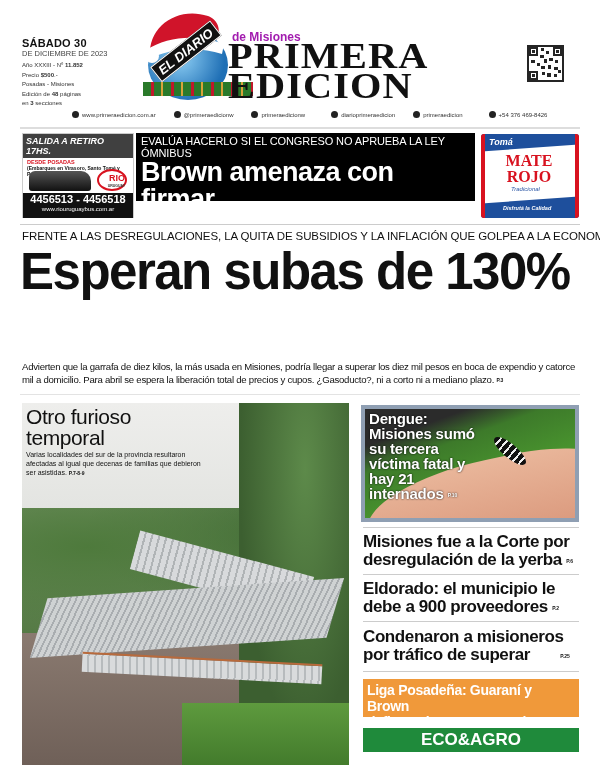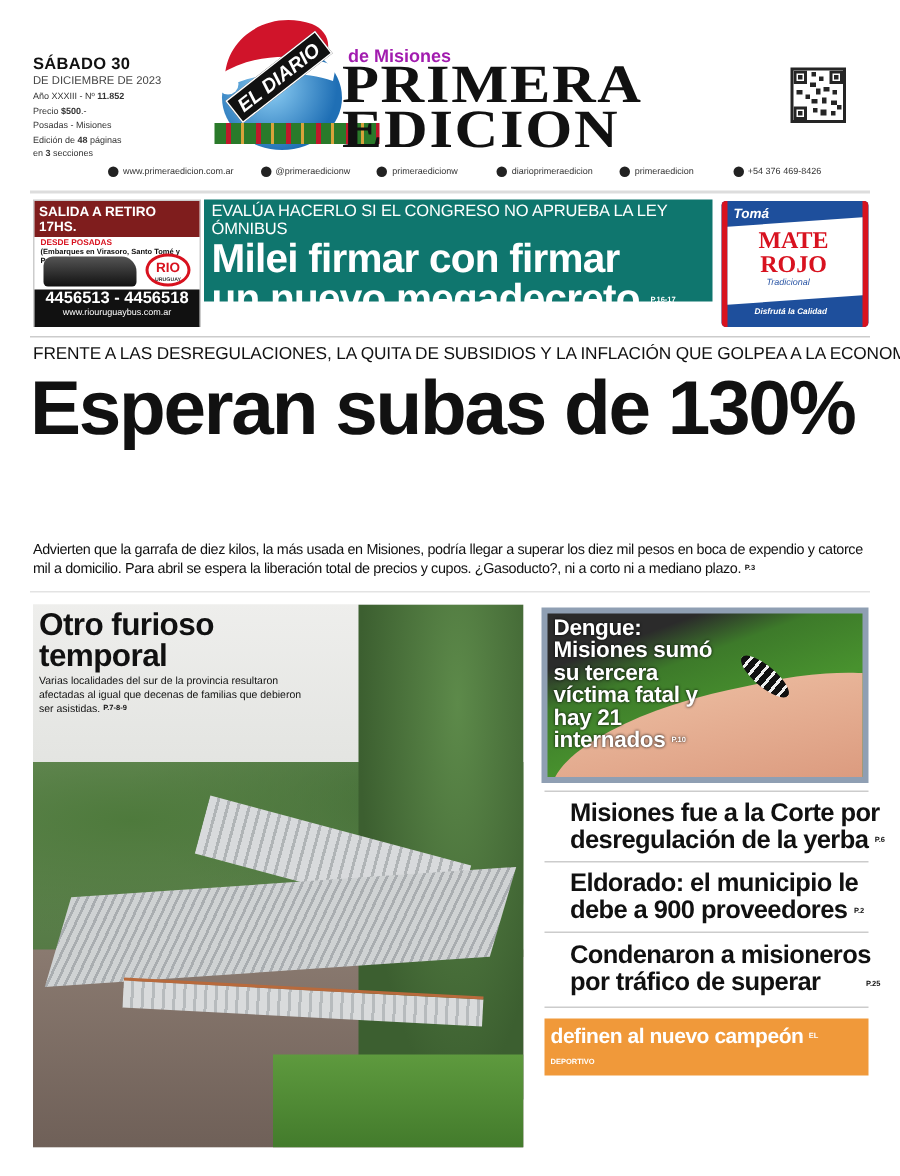--- a/index.html
+++ b/index.html
@@ -19,31 +19,31 @@
 .pm2{left:228px;top:70px;font-family:"Liberation Serif",serif;font-weight:bold;font-size:36px;letter-spacing:1px;line-height:32px;transform:scaleX(1.12);transform-origin:left}
 .qr{left:527px;top:45px;width:37px;height:37px;background:
  repeating-linear-gradient(90deg,#000 0 3px,#fff 3px 5px),#000;border:2px solid #000;opacity:.85}
 
 .social{left:72px;top:111px;width:520px;display:flex;gap:18px;font-size:6px;color:#333;align-items:center}
 .social span{display:flex;align-items:center;gap:3px}
 .dot{width:7px;height:7px;border-radius:50%;background:#222;display:inline-block}
 .rule{left:20px;width:560px;height:2px;background:#ddd}
 
 .adl{left:22px;top:133px;width:112px;height:85px;background:#fff;border:1px solid #ccc}
-.adl .top{background:#7f1d1d;color:#fff;font-weight:bold;font-size:9px;padding:2px 3px;}
+.adl .top{background:#404040;color:#fff;font-weight:bold;font-size:9px;padding:2px 3px;font-style:italic}
 .adl .dp{color:#d8121f;font-weight:bold;font-size:5.5px;padding:1px 4px 0}
 .adl .emb{font-size:5px;font-weight:bold;padding:0 4px;line-height:6px}
 .bus{position:absolute;left:6px;top:37px;width:62px;height:20px;background:linear-gradient(#555,#111);border-radius:6px 10px 3px 3px}
-.rio{position:absolute;left:74px;top:35px;width:30px;height:22px;border:2px solid #d8121f;border-radius:50%;color:#d8121f;font-weight:bold;font-size:9px;text-align:center;line-height:14px}
+.rio{position:absolute;left:74px;top:35px;width:30px;height:22px;border:2px solid #d8121f;border-radius:50%;color:#d8121f;font-weight:bold;font-size:9px;text-align:right;line-height:14px}
 .rio small{display:block;font-size:3.5px;line-height:3px;color:#333}
 .adl .ph{position:absolute;left:0;top:59px;width:110px;height:25px;background:#111;color:#fff;text-align:center}
 .adl .ph b{font-size:11px;display:block;line-height:13px}
 .adl .ph i{font-size:6px;font-style:normal;display:block}
 
-.milei{left:136px;top:133px;width:339px;height:68px;background:#0f766e;color:#fff;padding:2px 5px}
+.milei{left:136px;top:133px;width:339px;height:68px;background:#000000;color:#fff;padding:2px 5px}
 .milei .k{font-size:11px;letter-spacing:-.1px}
 .milei .h{font-weight:bold;font-size:27px;line-height:27px;letter-spacing:-.5px}
 .pg{font-size:5px;font-weight:bold;letter-spacing:0;vertical-align:middle}
 
 .mate{left:481px;top:134px;width:98px;height:84px;background:#1e4f9c;border-radius:3px;overflow:hidden}
 .mate .band{position:absolute;left:4px;top:14px;width:90px;height:52px;background:#fff;transform:skewY(-4deg)}
 .mate .t{position:absolute;left:8px;top:3px;color:#fff;font-weight:bold;font-style:italic;font-size:9px}
 .mate .m{position:absolute;left:18px;top:20px;color:#d8121f;font-family:"Liberation Serif",serif;font-weight:bold;font-size:16px;line-height:14px;text-align:center;width:60px}
 .mate .tr{position:absolute;left:30px;top:52px;color:#2b56a5;font-style:italic;font-size:6px}
 .mate .dc{position:absolute;left:22px;top:71px;color:#fff;font-size:5.5px;font-style:italic;font-weight:bold}
@@ -56,30 +56,30 @@
 
 .photo{left:22px;top:403px;width:327px;height:362px;overflow:hidden;background:#e9e9e8}
 .sky{position:absolute;left:0;top:0;width:327px;height:200px;background:linear-gradient(#eeeeec,#dadcd8)}
 .trees{position:absolute;left:0;top:105px;width:327px;height:130px;background:radial-gradient(ellipse at 20% 30%,#4e7a3c,transparent 60%),radial-gradient(ellipse at 85% 20%,#3f6a33,transparent 55%),linear-gradient(#6a8c5a,#557a45)}
 .treeR{position:absolute;right:0;top:0;width:110px;height:330px;background:radial-gradient(ellipse at 60% 20%,#5d8a4a,#3c5f30 70%)}
 .road{position:absolute;left:0;top:230px;width:327px;height:132px;background:linear-gradient(#8a7a70,#6f6058)}
 .roof1{position:absolute;left:20px;top:185px;width:290px;height:60px;background:repeating-linear-gradient(100deg,#cfd2d3 0 4px,#a9adb0 4px 6px);transform:skewX(-20deg) rotate(-4deg)}
 .roof2{position:absolute;left:110px;top:150px;width:180px;height:40px;background:repeating-linear-gradient(90deg,#d8dadc 0 5px,#b0b4b6 5px 7px);transform:rotate(15deg)}
 .roof3{position:absolute;left:60px;top:255px;width:240px;height:20px;background:repeating-linear-gradient(90deg,#d9dbdc 0 5px,#b7bbbd 5px 7px);border-top:2px solid #b86a3c;transform:rotate(3deg)}
 .grass{position:absolute;left:160px;top:300px;width:167px;height:62px;background:linear-gradient(#5e9a3e,#437b2c)}
-.ph-title{left:26px;top:406px;font-weight:bold;font-size:21px;line-height:21px;letter-spacing:-.4px}
+.ph-title{left:26px;top:406px;font-weight:normal;font-size:21px;line-height:21px;letter-spacing:-.4px}
 .ph-text{left:26px;top:450px;width:185px;font-size:7px;line-height:9px}
 
 .dengue{left:361px;top:405px;width:218px;height:117px;background:#8f9fb3;padding:4px}
 .dengue .in{position:relative;width:210px;height:109px;background:linear-gradient(160deg,#2b2b2b 0 20%,#3d7a2a 35%,#48922e 60%,#3d8a2a);overflow:hidden}
 .skin{position:absolute;left:0;top:50px;width:260px;height:90px;background:linear-gradient(#e9b69a,#d9967a);border-radius:50% 40% 0 0;transform:rotate(-12deg)}
 .mosq{position:absolute;left:125px;top:35px;width:40px;height:14px;background:repeating-linear-gradient(90deg,#111 0 4px,#eee 4px 6px);border-radius:50%;transform:rotate(40deg)}
 .dg-t{position:absolute;left:4px;top:2px;color:#fff;font-weight:bold;font-size:15px;line-height:15px;letter-spacing:-.2px;width:120px;text-shadow:0 0 2px #000}
 
-.rh{left:380px;width:216px;font-weight:bold;font-size:17px;line-height:18px;letter-spacing:-.4px}
+.rh{left:363px;width:216px;font-weight:bold;font-size:17px;line-height:18px;letter-spacing:-.4px}
 .sep{left:363px;width:216px;height:1px;background:#ccc}
 .liga{left:363px;top:679px;width:216px;height:38px;background:#f0993a;color:#fff;font-weight:bold;font-size:14px;line-height:16px;padding:3px 4px;letter-spacing:-.3px}
 .eco{left:363px;top:728px;width:216px;height:24px;display:flex}
 .eco .y{width:108px;background:#f3c400;font-weight:bold;font-size:8.5px;display:flex;align-items:center;justify-content:center}
 .eco .g{flex:1;background:#1f8a3b;color:#fff;font-weight:bold;font-size:17px;display:flex;align-items:center;justify-content:center}
 </style>
 </head>
 <body>
 
 <div class="abs date">SÁBADO 30</div>
@@ -168,21 +168,21 @@
   <div class="bus"></div>
   <div class="rio"><span>RIO</span><small>URUGUAY</small></div>
   <div class="ph">
       <b>4456513 - 4456518</b>
       <i>www.riouruguaybus.com.ar</i>
     </div>
 </div>
 
 <div class="abs milei">
   <div class="k">EVALÚA HACERLO SI EL CONGRESO NO APRUEBA LA LEY ÓMNIBUS</div>
-  <div class="h">Milei firmar con firmar</div>
+  <div class="h">Brown amenaza con firmar</div>
   <div class="h"><span>un nuevo megadecreto</span> <span class="pg">P.16-17</span></div>
 </div>
 
 <div class="abs mate">
   <div class="red"></div>
   <div class="red2"></div>
   <div class="band"></div>
   <div class="t">Tomá</div>
   <div class="m">
       <div>MATE</div>
@@ -236,17 +236,19 @@
     <div><span>debe a 900 proveedores</span> <span class="pg">P.2</span></div>
   </div>
 <div class="abs sep" style="top:621px"></div>
 <div class="abs rh" style="top:628px">
     <div>Condenaron a misioneros</div>
     <div><span>por tráfico de superar</span> <span class="pg" style="margin-left:26px">P.25</span></div>
   </div>
 <div class="abs sep" style="top:671px"></div>
 
 <div class="abs liga">
+    <div>Liga Posadeña: Guaraní y Brown</div>
     <div><span>definen al nuevo campeón</span> <span class="pg">EL DEPORTIVO</span></div>
   </div>
 
 <div class="abs eco">
+  <div class="g">ECO&amp;AGRO</div>
 </div>
 
 </body></html>

